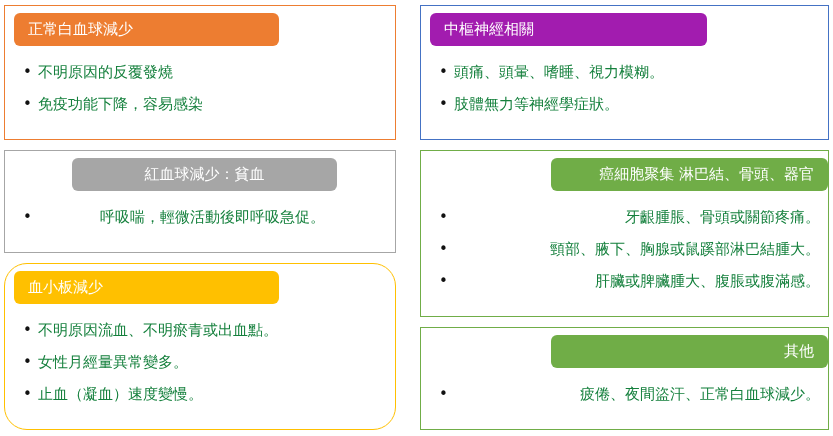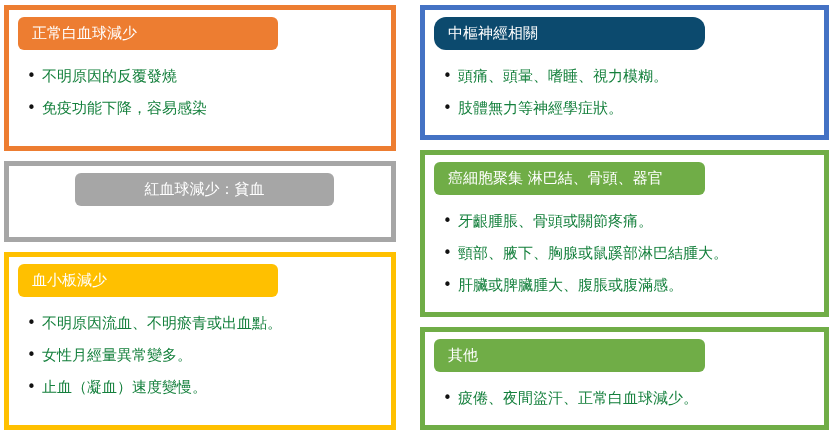--- a/index.html
+++ b/index.html
@@ -21,21 +21,21 @@
     display: flex;
     flex-direction: column;
     justify-content: space-between;
     gap: 10px;
     box-sizing: border-box;
     height: 100%;
   }
   .col-left  { width: 392px; }
   .col-right { flex: 1; }
   .card {
-    border: 5px solid #15803d; 
+    border: 1px solid #15803d; 
     box-sizing: border-box;
     background: #ffffff;
     flex: 1 1 auto;
   }
   .card-tab {
     display: inline-block;
     min-width: 68%;
     width: max-content;
     max-width: 94%;
     box-sizing: border-box;
@@ -81,54 +81,55 @@
       <div class="card-tab" data-bind="columns.0.cards.0.title" data-bind-style="backgroundColor:columns.0.cards.0.accent" style="background-color: rgb(237, 125, 49);">正常白血球減少</div>
       <ul class="bullets">
         <li data-bind="columns.0.cards.0.bullets.0">不明原因的反覆發燒</li>
         <li data-bind="columns.0.cards.0.bullets.1">免疫功能下降，容易感染</li>
       </ul>
     </div>
 
     <div class="card" data-bind-style="borderColor:columns.0.cards.1.accent" style="border-color: rgb(166, 166, 166); text-align: center;">
       <div class="card-tab" data-bind="columns.0.cards.1.title" data-bind-style="backgroundColor:columns.0.cards.1.accent" style="background-color: rgb(166, 166, 166);">紅血球減少：貧血</div>
       <ul class="bullets">
+        <li data-bind="columns.0.cards.1.bullets.1">呼吸喘，輕微活動後即呼吸急促。</li>
       </ul>
     </div>
 
-    <div class="card" data-bind-style="borderColor:columns.0.cards.2.accent" style="border-color: rgb(255, 192, 0);">
+    <div class="card" data-bind-style="borderColor:columns.0.cards.2.accent" style="border-color: rgb(255, 192, 0); border-radius: 23px;">
       <div class="card-tab" data-bind="columns.0.cards.2.title" data-bind-style="backgroundColor:columns.0.cards.2.accent" style="background-color: rgb(255, 192, 0);">血小板減少</div>
       <ul class="bullets">
         <li data-bind="columns.0.cards.2.bullets.0">不明原因流血、不明瘀青或出血點。</li>
         <li data-bind="columns.0.cards.2.bullets.1">女性月經量異常變多。</li>
         <li data-bind="columns.0.cards.2.bullets.2">止血（凝血）速度變慢。</li>
       </ul>
     </div>
 
   </div>
 
   <div class="col col-right">
 
     <div class="card" data-bind-style="borderColor:columns.1.cards.0.accent" style="border-color: rgb(68, 114, 196);">
-      <div class="card-tab" data-bind="columns.1.cards.0.title" data-bind-style="backgroundColor:columns.1.cards.0.accent" style="background-color: #0c4a6e; border-radius: 12px;">中樞神經相關</div>
+      <div class="card-tab" data-bind="columns.1.cards.0.title" data-bind-style="backgroundColor:columns.1.cards.0.accent" style="background-color: #a21caf;">中樞神經相關</div>
       <ul class="bullets">
         <li data-bind="columns.1.cards.0.bullets.0">頭痛、頭暈、嗜睡、視力模糊。</li>
         <li data-bind="columns.1.cards.0.bullets.1">肢體無力等神經學症狀。</li>
       </ul>
     </div>
 
-    <div class="card" data-bind-style="borderColor:columns.1.cards.1.accent" style="border-color: rgb(112, 173, 71);">
+    <div class="card" data-bind-style="borderColor:columns.1.cards.1.accent" style="border-color: rgb(112, 173, 71); text-align: right;">
       <div class="card-tab" data-bind="columns.1.cards.1.title" data-bind-style="backgroundColor:columns.1.cards.1.accent" style="background-color: rgb(112, 173, 71);">癌細胞聚集 淋巴結、骨頭、器官</div>
       <ul class="bullets">
         <li data-bind="columns.1.cards.1.bullets.0">牙齦腫脹、骨頭或關節疼痛。</li>
         <li data-bind="columns.1.cards.1.bullets.2">頸部、腋下、胸腺或鼠蹊部淋巴結腫大。</li>
         <li data-bind="columns.1.cards.1.bullets.1">肝臟或脾臟腫大、腹脹或腹滿感。</li>
       </ul>
     </div>
 
-    <div class="card" data-bind-style="borderColor:columns.1.cards.2.accent" style="border-color: rgb(112, 173, 71);">
+    <div class="card" data-bind-style="borderColor:columns.1.cards.2.accent" style="border-color: rgb(112, 173, 71); text-align: right;">
       <div class="card-tab" data-bind="columns.1.cards.2.title" data-bind-style="backgroundColor:columns.1.cards.2.accent" style="background-color: rgb(112, 173, 71);">其他</div>
       <ul class="bullets">
         <li data-bind="columns.1.cards.2.bullets.0">疲倦、夜間盜汗、正常白血球減少。</li>
       </ul>
     </div>
 
   </div>
 
 </div>
 

